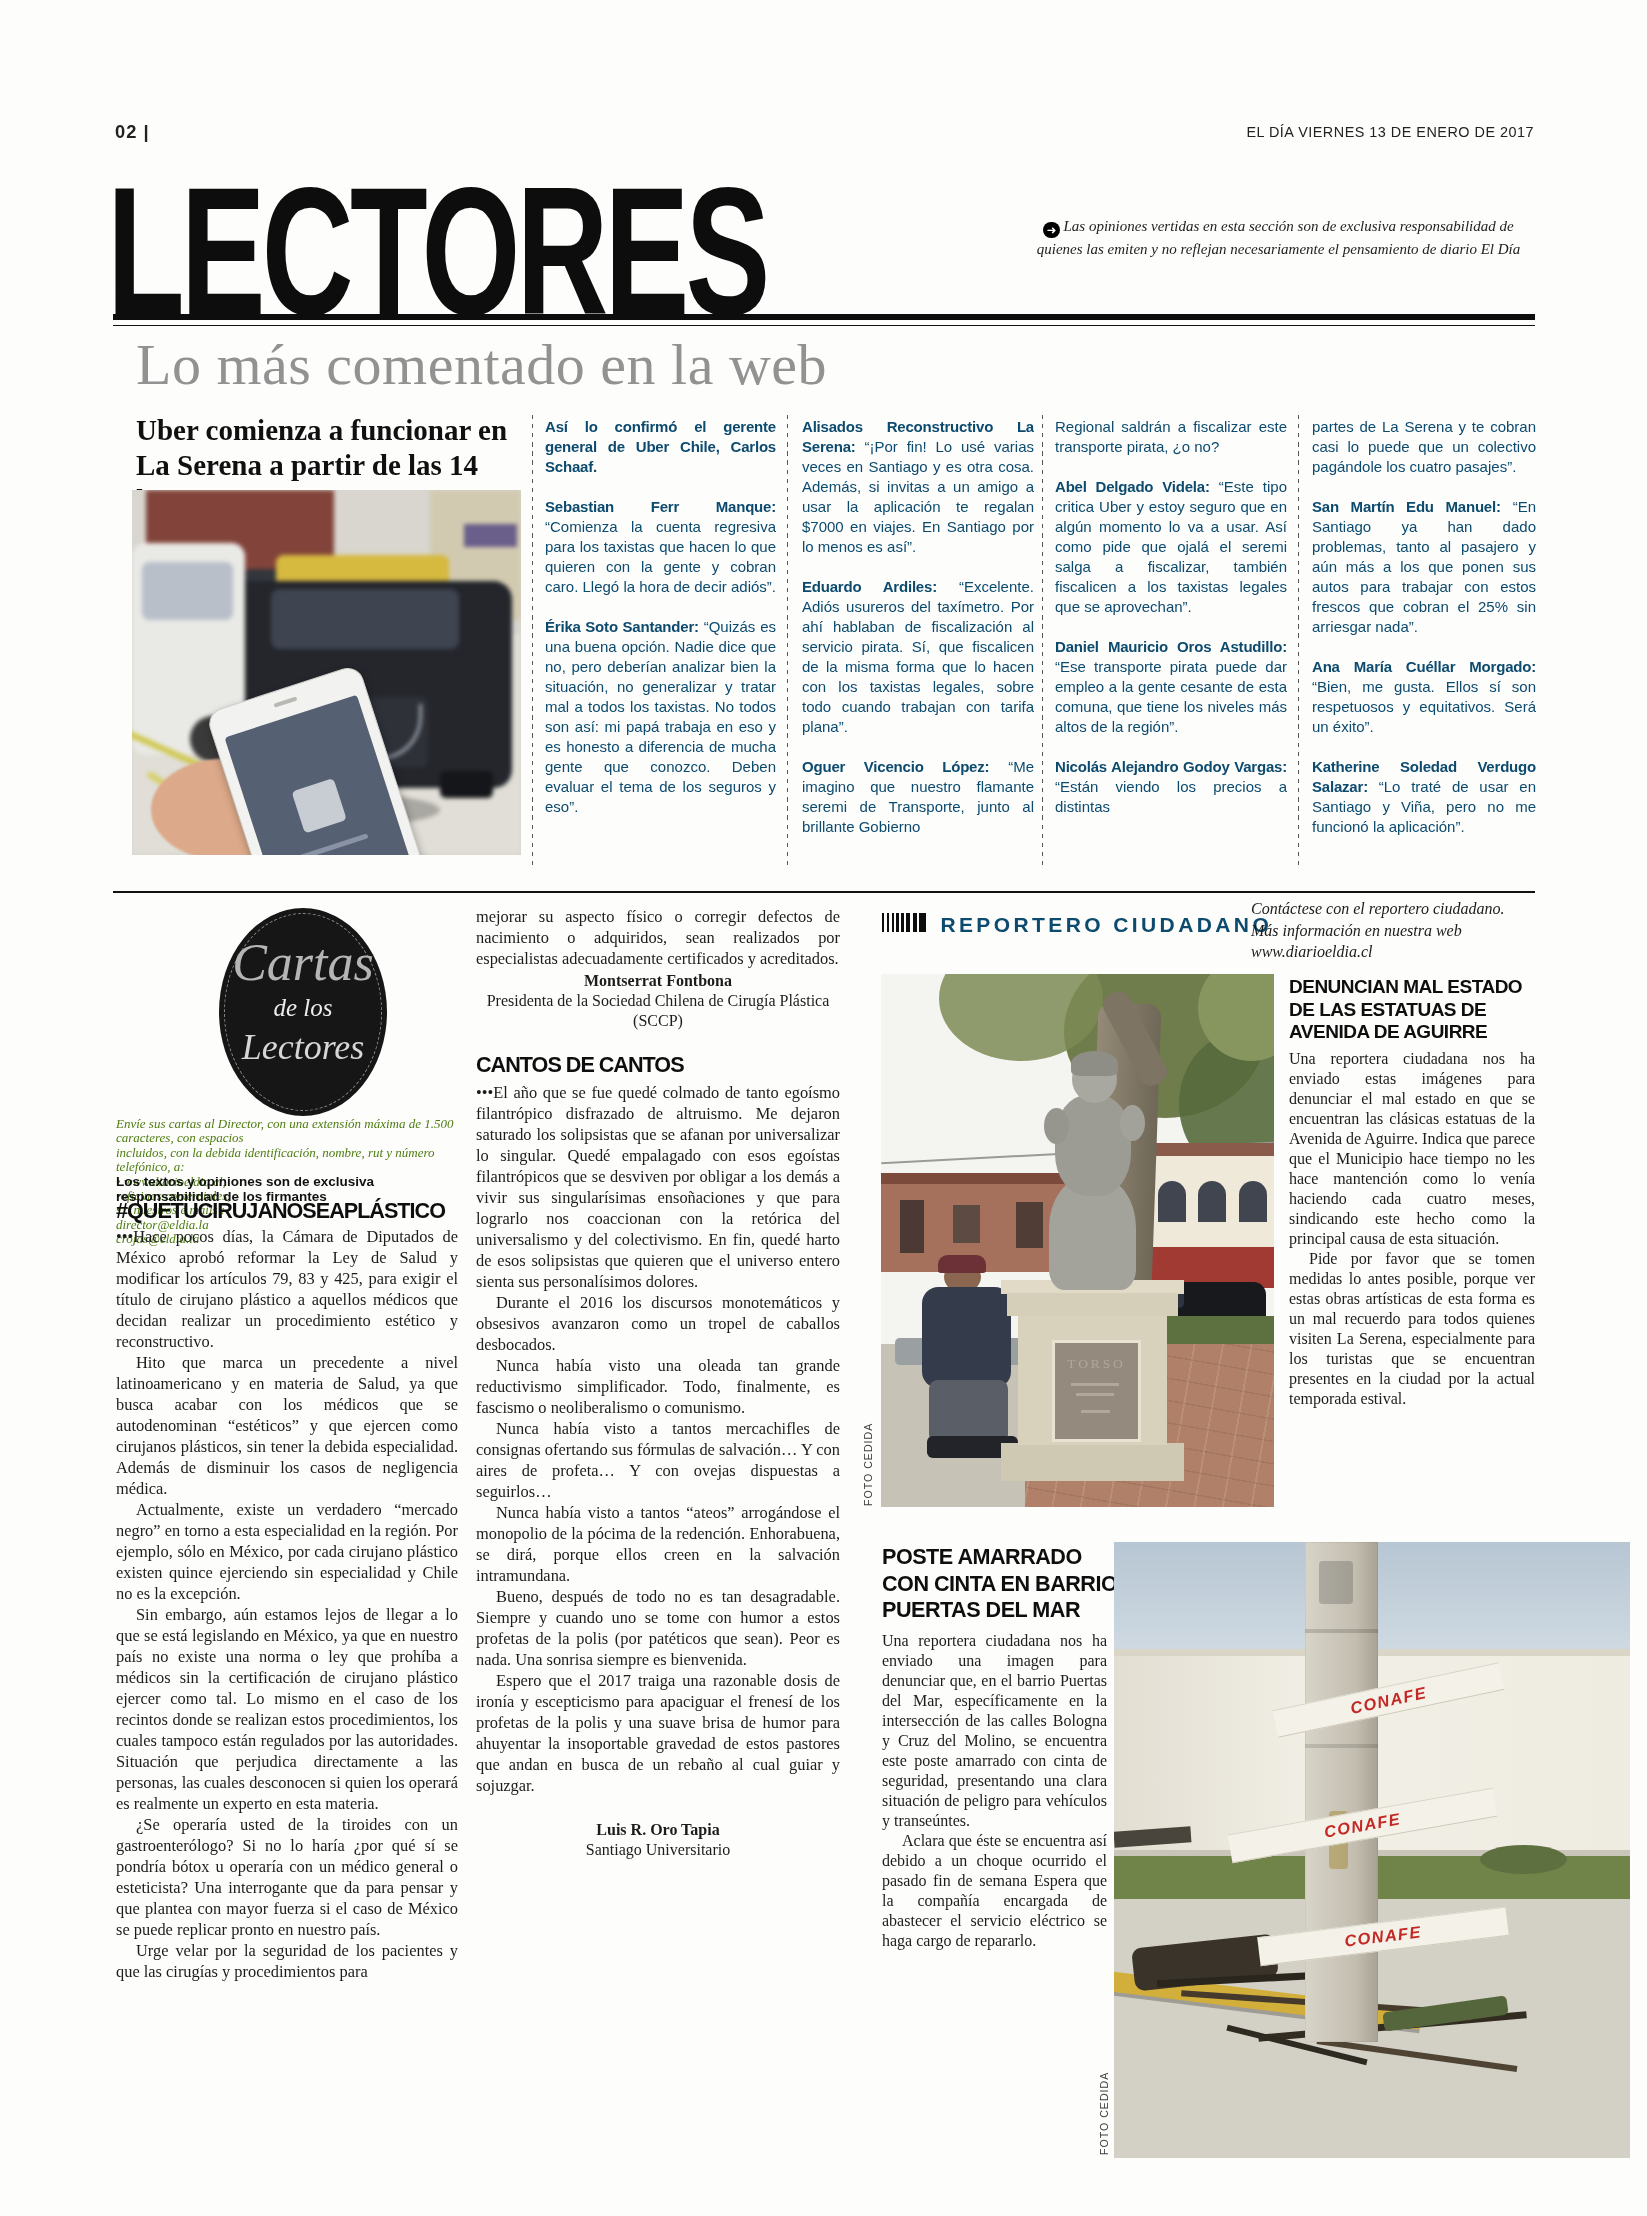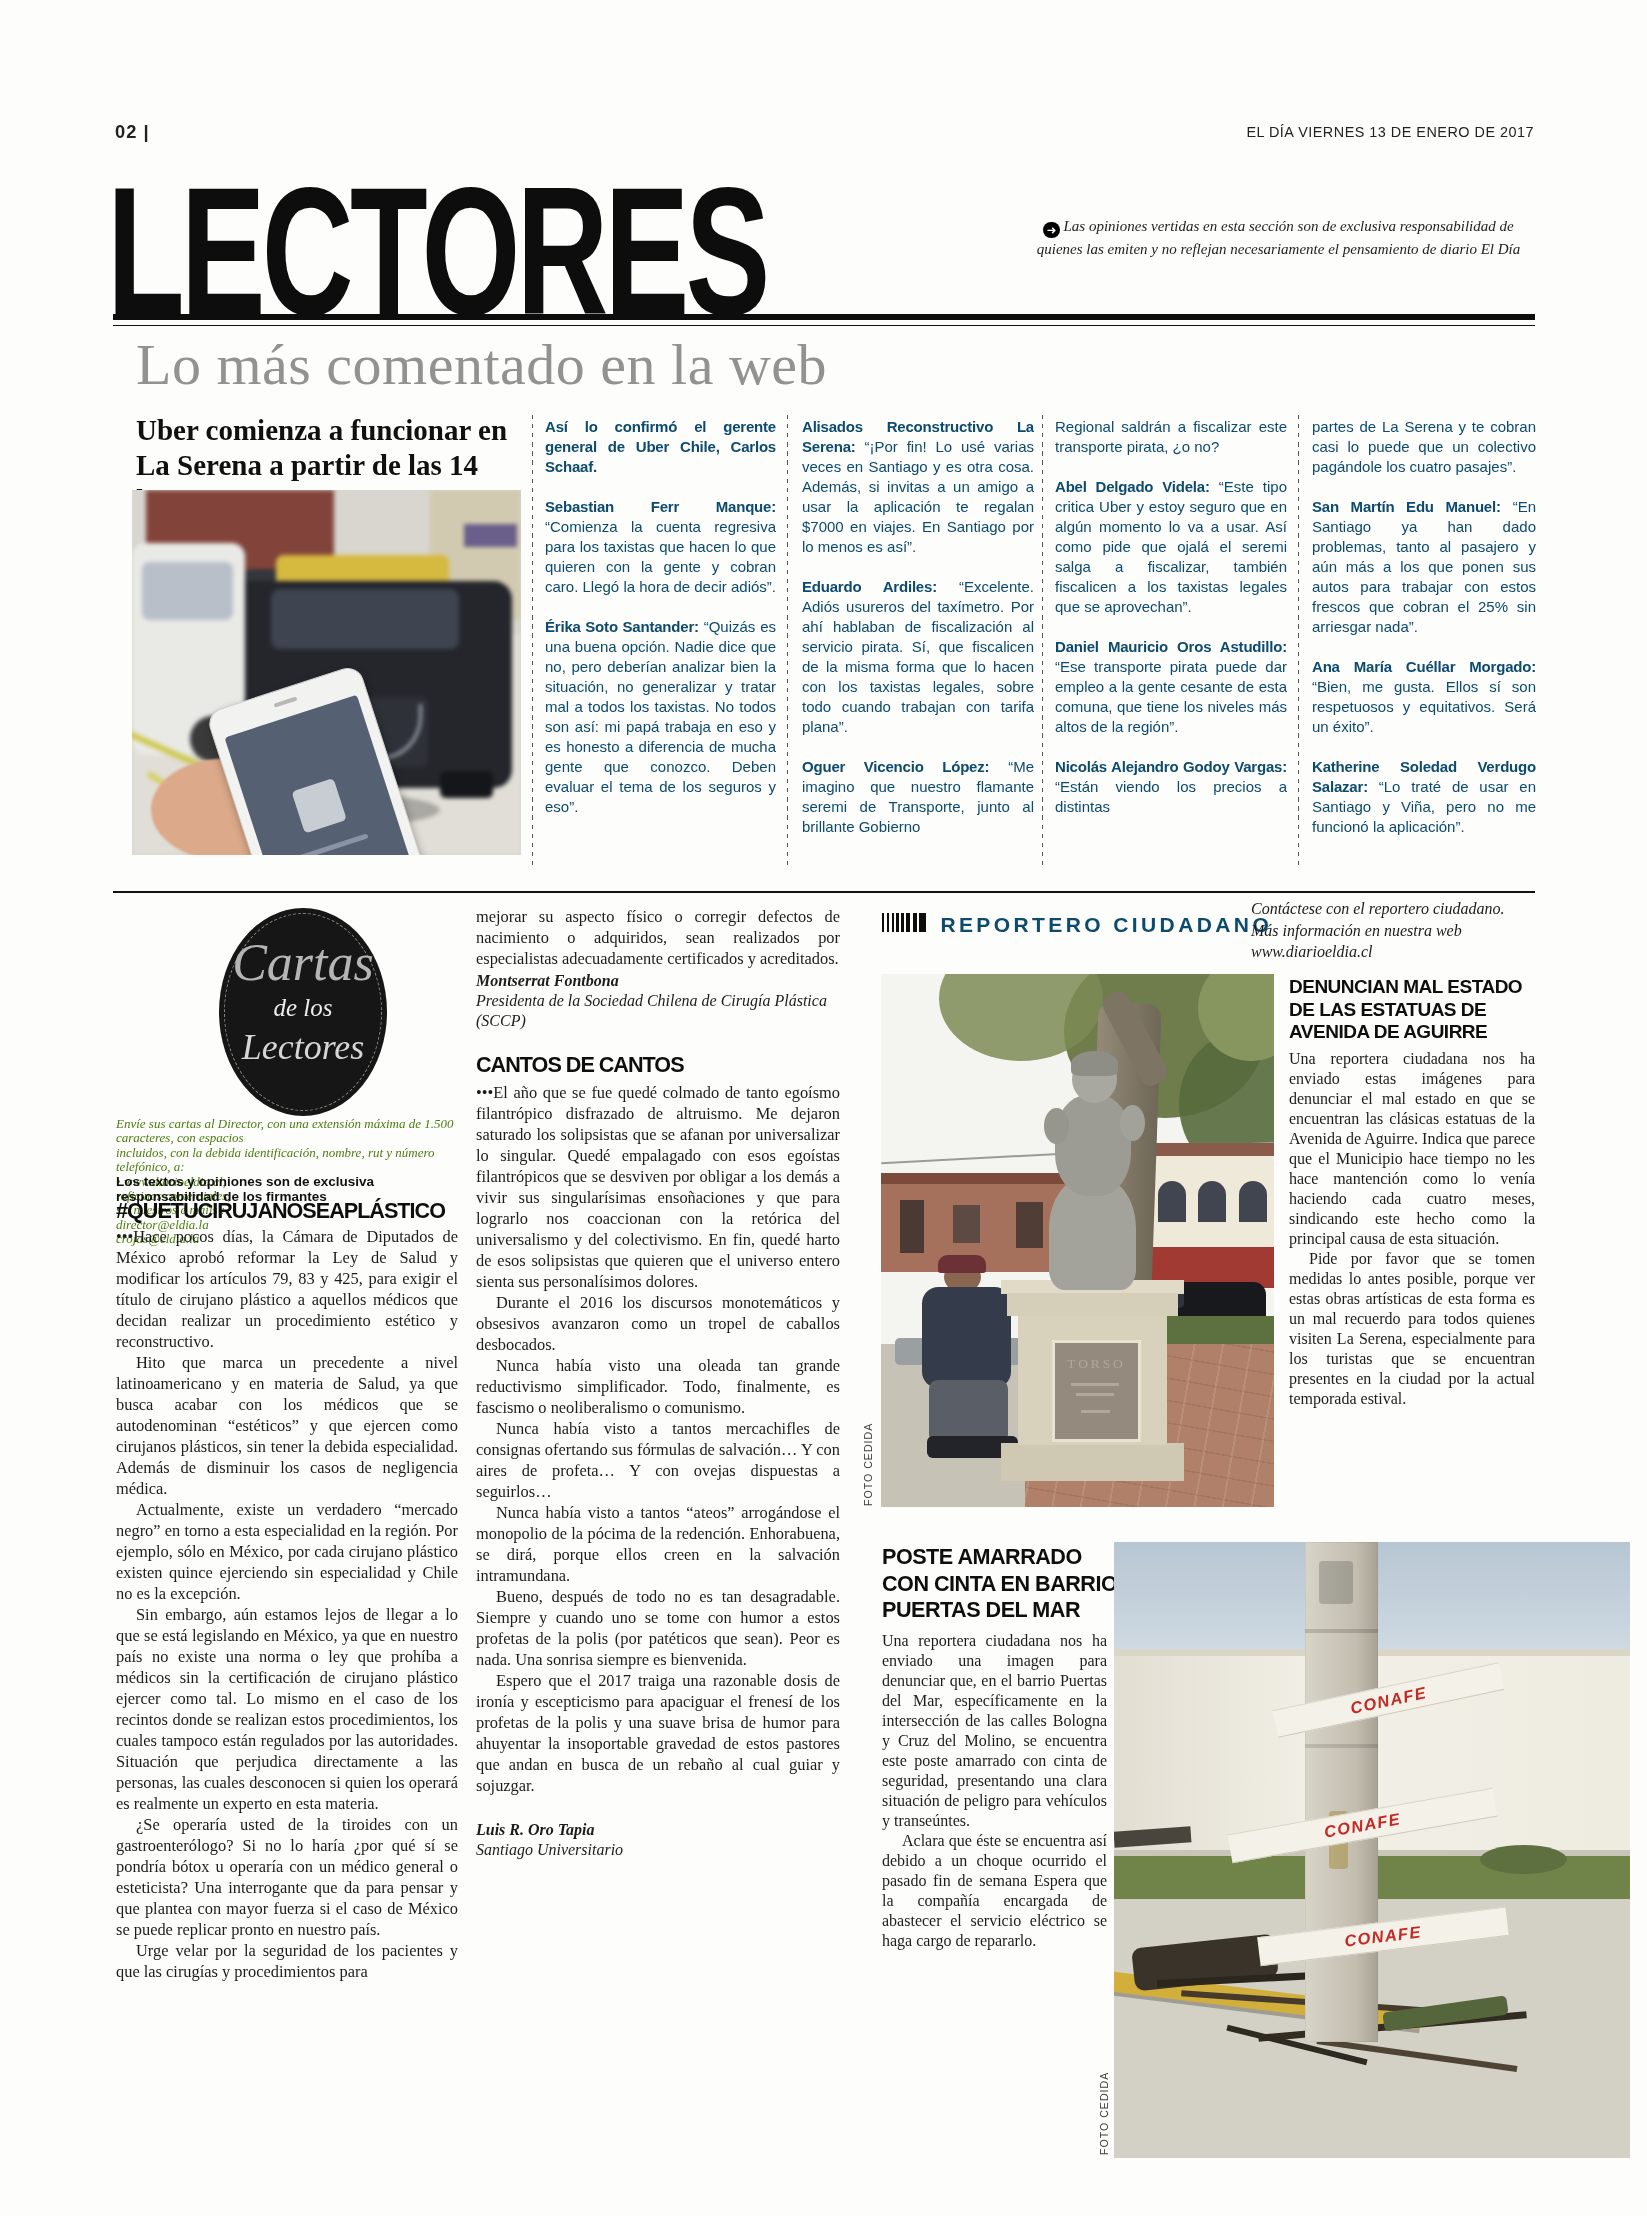--- a/index.html
+++ b/index.html
@@ -32,21 +32,21 @@
   .oval-inner{position:absolute;left:0;right:0;top:28px;text-align:center;font-style:italic;}
   .oval-l1{font-size:52px;color:#b5b5b5;line-height:53px;}
   .oval-l2{font-size:25px;color:#ececec;line-height:38px;}
   .oval-l3{font-size:36px;color:#d6d6d6;line-height:41px;}
   .cartas-info{font-style:italic;font-size:13px;line-height:14.4px;color:#4d7c0f;}
   .cartas-disc{font:bold 13.5px/15.4px "Liberation Sans",sans-serif;color:#111;}
   .let-head{font:bold 21.6px/24px "Liberation Sans",sans-serif;color:#0e0e0e;letter-spacing:-1px;}
   .body34{font-size:16.4px;line-height:21px;}
   .body34 p{margin:0;}
   .ind{text-indent:20px;}
-  .sig{font-style:italic;text-align:left;font-size:16px;line-height:20px;}
+  .sig{text-align:center;font-size:16px;line-height:20px;}
   .sig .nm{font-weight:bold;}
   
   .rep-head{font:bold 21px/23px "Liberation Sans",sans-serif;letter-spacing:3.4px;color:#0c4a6e;}
   .barcode{display:inline-flex;align-items:center;height:19px;gap:2.4px;}
   .barcode i{display:block;background:#0d0d0d;height:18.3px;}
   .contact{font-style:italic;font-size:16px;line-height:21.6px;color:#1b1b1b;}
   .story-head{font:bold 19px/22.6px "Liberation Sans",sans-serif;color:#0e0e0e;letter-spacing:-0.5px;}
   .story-head2{font:bold 21.6px/26.5px "Liberation Sans",sans-serif;color:#0e0e0e;letter-spacing:-0.5px;}
   .story-body{font-size:16px;line-height:20px;}
   .story-body p{margin:0;}

